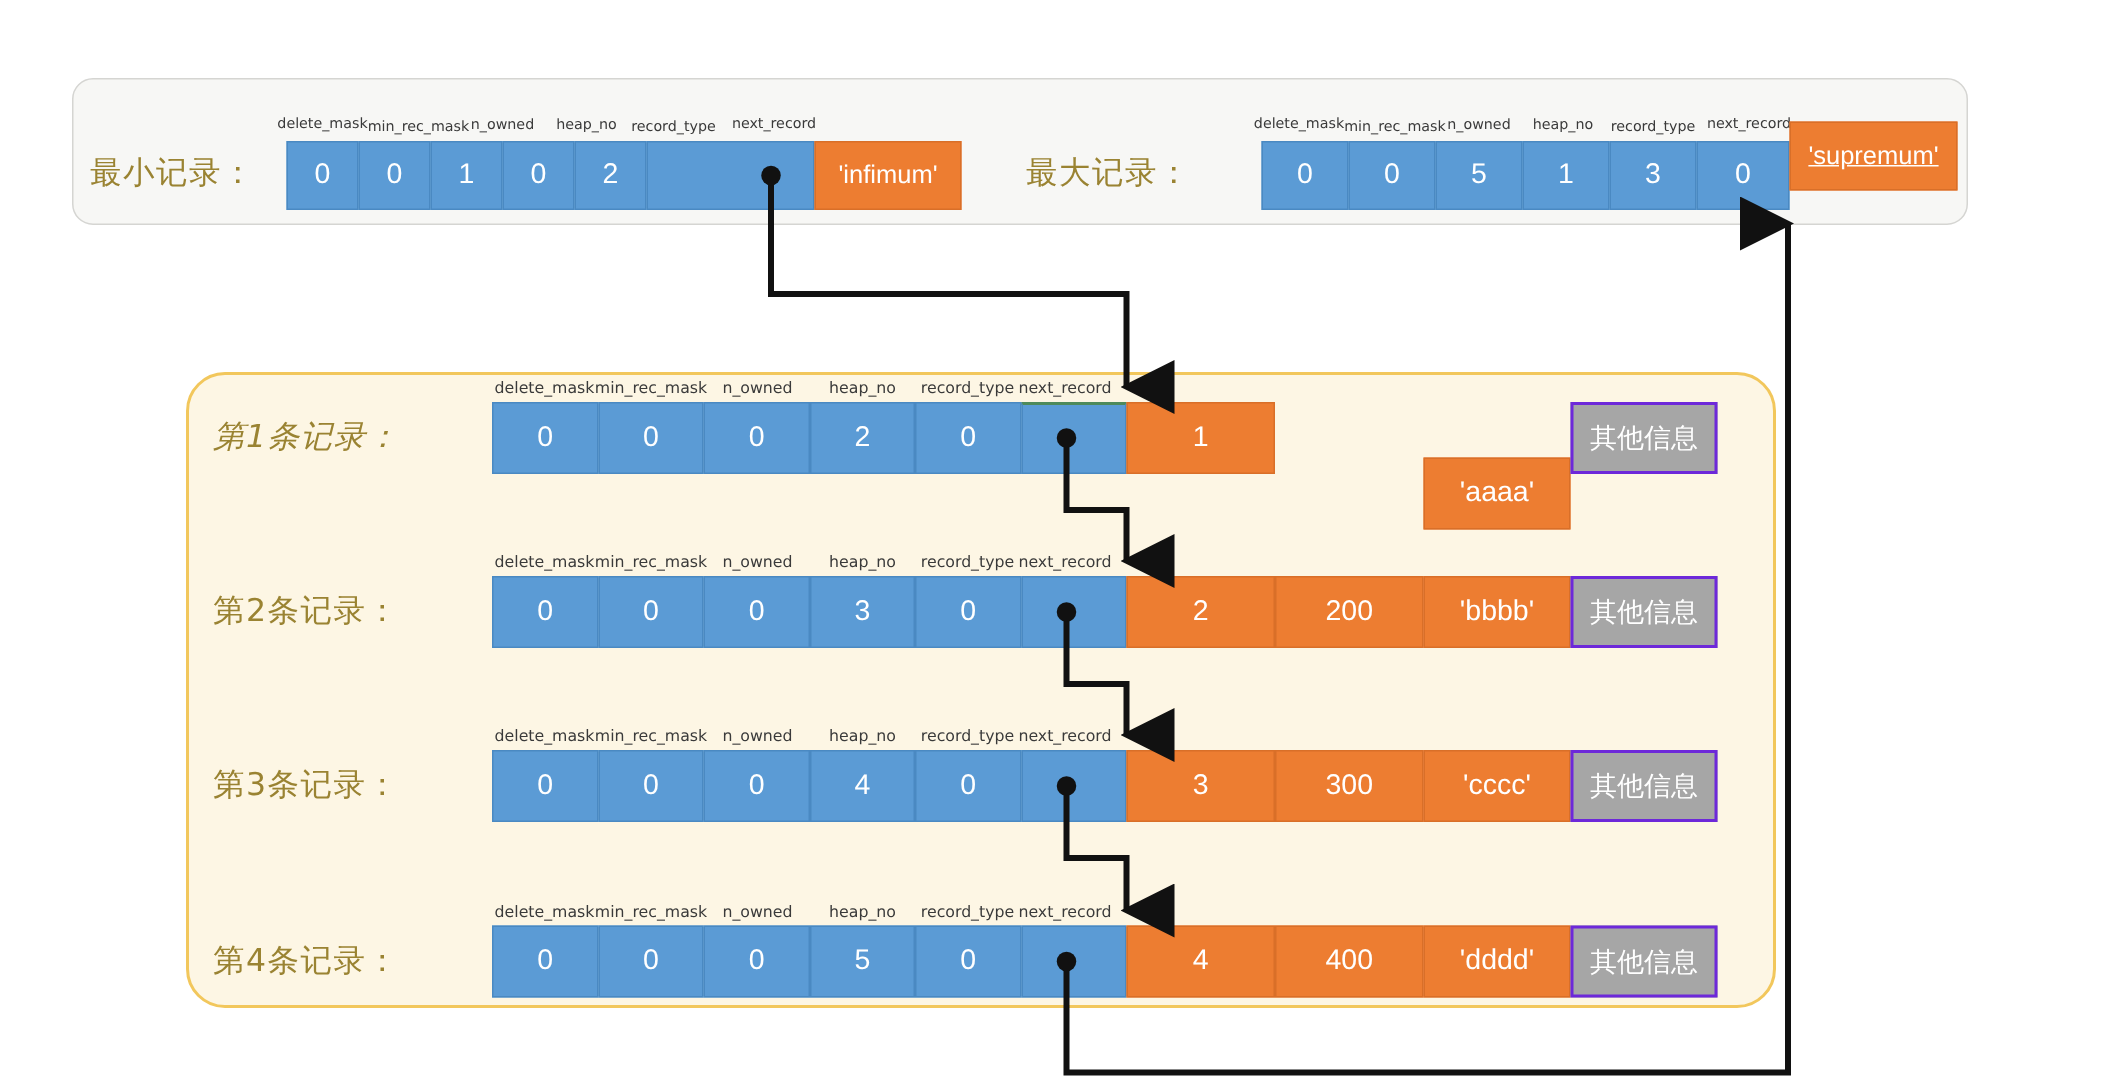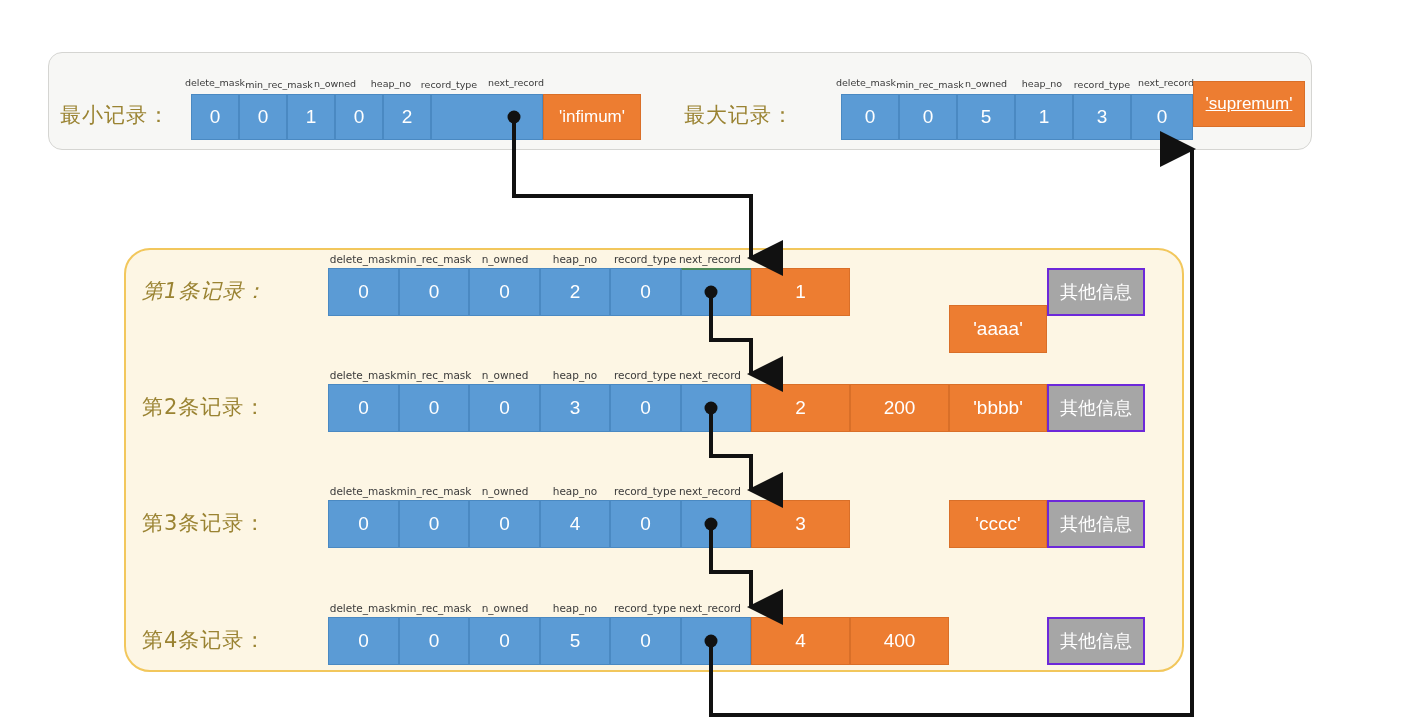--- a/index.html
+++ b/index.html
@@ -143,40 +143,42 @@
   <div class="fld" style="left:645px;top:485px;">record_type</div>
   <div class="fld" style="left:710px;top:485px;">next_record</div>
 
   <div class="cell blue" style="left:328px;top:500px;width:71px;height:48px;">0</div>
   <div class="cell blue" style="left:399px;top:500px;width:70px;height:48px;">0</div>
   <div class="cell blue" style="left:469px;top:500px;width:71px;height:48px;">0</div>
   <div class="cell blue" style="left:540px;top:500px;width:70px;height:48px;">4</div>
   <div class="cell blue" style="left:610px;top:500px;width:71px;height:48px;">0</div>
   <div class="cell blue" style="left:681px;top:500px;width:70px;height:48px;"></div>
   <div class="cell orange" style="left:751px;top:500px;width:99px;height:48px;">3</div>
+  <div class="cell orange" style="left:850px;top:500px;width:99px;height:48px;">300</div>
   <div class="cell orange" style="left:949px;top:500px;width:98px;height:48px;">'cccc'</div>
   <div class="cell gray cjk" style="left:1047px;top:500px;width:98px;height:48px;">其他信息</div>
 
   <div class="rowlabel" style="left:142px;top:626px;">第4条记录：</div>
 
   <div class="fld" style="left:363px;top:602px;">delete_mask</div>
   <div class="fld" style="left:434px;top:602px;">min_rec_mask</div>
   <div class="fld" style="left:505px;top:602px;">n_owned</div>
   <div class="fld" style="left:575px;top:602px;">heap_no</div>
   <div class="fld" style="left:645px;top:602px;">record_type</div>
   <div class="fld" style="left:710px;top:602px;">next_record</div>
 
   <div class="cell blue" style="left:328px;top:617px;width:71px;height:48px;">0</div>
   <div class="cell blue" style="left:399px;top:617px;width:70px;height:48px;">0</div>
   <div class="cell blue" style="left:469px;top:617px;width:71px;height:48px;">0</div>
   <div class="cell blue" style="left:540px;top:617px;width:70px;height:48px;">5</div>
   <div class="cell blue" style="left:610px;top:617px;width:71px;height:48px;">0</div>
   <div class="cell blue" style="left:681px;top:617px;width:70px;height:48px;"></div>
   <div class="cell orange" style="left:751px;top:617px;width:99px;height:48px;">4</div>
   <div class="cell orange" style="left:850px;top:617px;width:99px;height:48px;">400</div>
+  <div class="cell orange" style="left:949px;top:617px;width:98px;height:48px;">'dddd'</div>
   <div class="cell gray cjk" style="left:1047px;top:617px;width:98px;height:48px;">其他信息</div>
 
   <svg class="links" viewBox="0 0 1414 728">
     <defs>
       <marker id="ah" markerWidth="9" markerHeight="9" refX="4.5" refY="8" orient="auto" markerUnits="strokeWidth">
         <path d="M0,0 L9,0 L4.5,9 z" fill="#111111"></path>
       </marker>
       <marker id="ahup" markerWidth="9" markerHeight="9" refX="4.5" refY="8" orient="auto" markerUnits="strokeWidth">
         <path d="M0,0 L9,0 L4.5,9 z" fill="#111111"></path>
       </marker>

